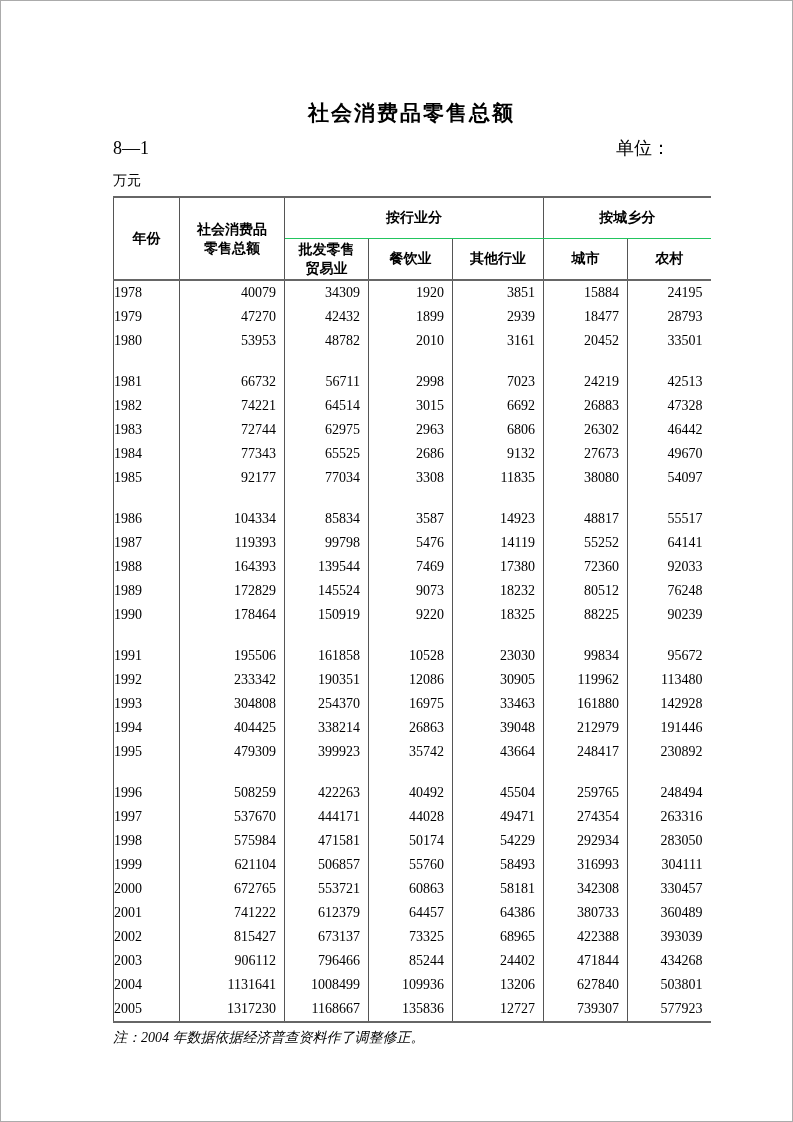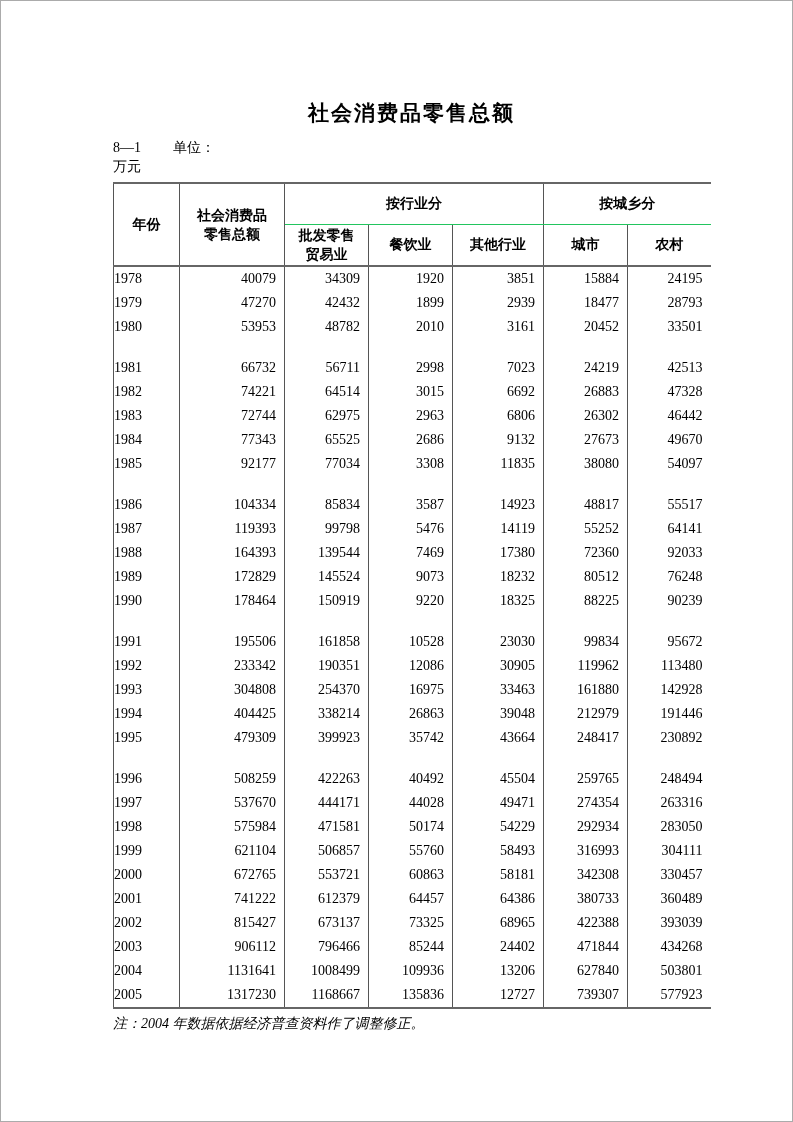--- a/index.html
+++ b/index.html
@@ -27,27 +27,28 @@
     text-align: center;
     font-family: "Liberation Sans", "DejaVu Sans", sans-serif;
     font-weight: bold;
     font-size: 21px;
     letter-spacing: 2px;
     line-height: 26px;
   }
   .meta-row {
     margin-top: 14px;
     display: flex;
-    justify-content: flex-start;
-    font-size: 14px;
+    justify-content: space-between;
+    font-size: 18px;
     line-height: 16px;
+    gap: 44px;
   }
   .meta-row .unit-label { margin-right: 40px; margin-left: 32px; }
   .unit-value {
-    margin-top: 3px;
+    margin-top: 17px;
     font-size: 14px;
     line-height: 16px;
     font-family: Liberation Serif, serif;
   }
   table.data-table {
     margin-top: 7px;
     border-collapse: collapse;
     table-layout: fixed;
     width: 597px;
     border-top: 2px solid #666;

